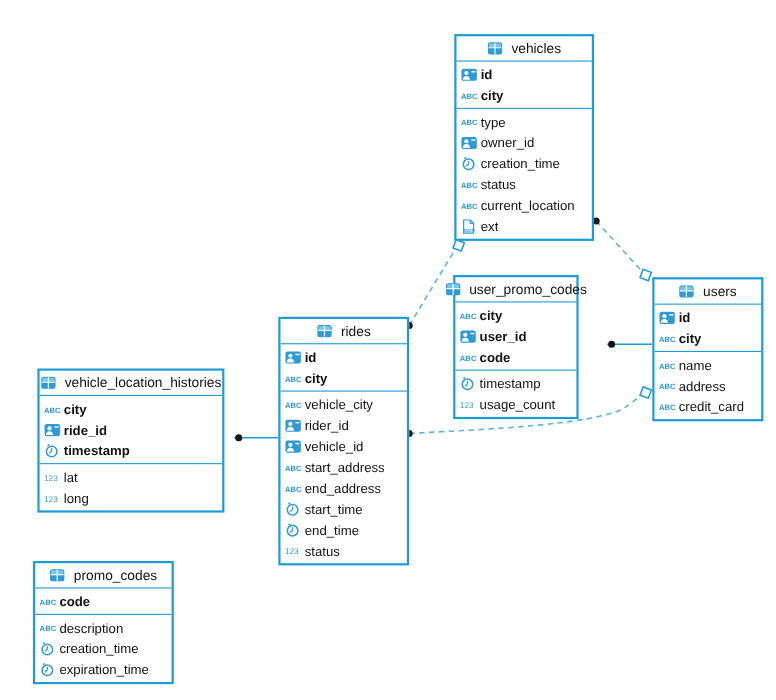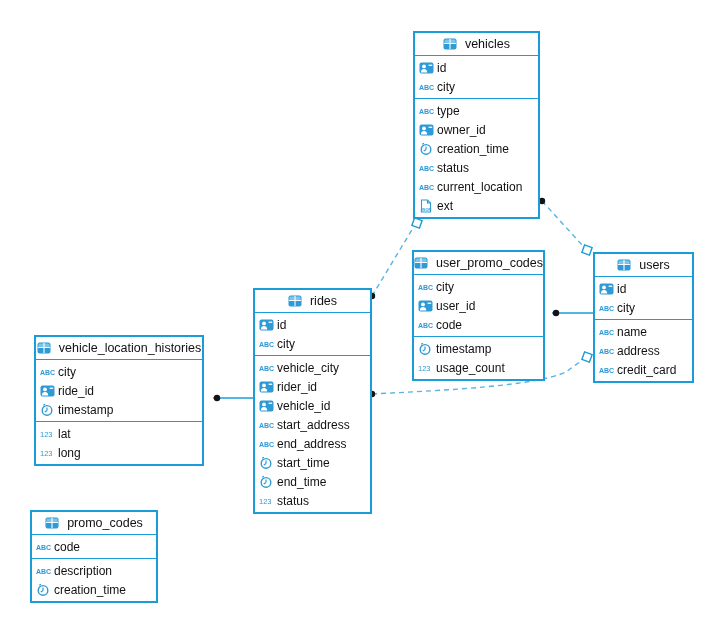--- a/index.html
+++ b/index.html
@@ -18,27 +18,27 @@
     position:absolute;background:#ffffff;border:2px solid var(--blue);
     box-sizing:border-box;z-index:2;
   }
   .tbl-h{
     height:22px;display:flex;align-items:center;justify-content:center;gap:8px;
     border-bottom:1px solid var(--blue);font-size:12.5px;white-space:nowrap;
   }
   .sect{padding:2px 0;}
   .sect.rest{border-top:1px solid var(--blue);}
   .row{height:19px;display:flex;align-items:center;padding:0 4px;font-size:12px;white-space:nowrap;}
-  .row.pk .clabel{font-weight:normal;}
+  .row.pk .clabel{font-weight:bold;}
   .cicon{width:18px;flex:none;display:inline-flex;align-items:center;}
   .ticon{display:inline-flex;align-items:center;}
   .clabel{overflow:hidden;}
   
   #t0{left:413px;top:31px;width:127px;}
-  #t1{left:412px;top:250px;width:133px;}
+  #t1{left:412px;top:250px;width:114px;}
   #t2{left:593px;top:252px;width:101px;}
   #t3{left:253px;top:288px;width:119px;}
   #t4{left:34px;top:335px;width:170px;}
   #t5{left:30px;top:495px;width:128px;margin-top:15px;}
   .rel-solid{stroke:var(--blue);stroke-width:1.4;fill:none;}
   .rel-dashed{stroke:var(--dash-blue);stroke-width:1.4;fill:none;stroke-dasharray:5 4;}
   .end-dot{fill:#141414;stroke:none;}
   .end-square{fill:#ffffff;stroke:var(--blue);stroke-width:1.4;}
 </style>
 </head>
@@ -518,17 +518,28 @@
             <span class="cicon">
               <svg width="14" height="14" viewBox="0 0 14 14">
                 <circle cx="7" cy="7.4" r="4.8" fill="#fff" stroke="#2e9ad6" stroke-width="1.4"></circle>
                 <line x1="7" y1="7.4" x2="7" y2="4.4" stroke="#2e9ad6" stroke-width="1.2"></line>
                 <line x1="7" y1="7.4" x2="4.8" y2="9" stroke="#2e9ad6" stroke-width="1.2"></line>
                 <line x1="3.2" y1="2.2" x2="5" y2="1.2" stroke="#2e9ad6" stroke-width="1.3"></line>
               </svg>
             </span>
             <span class="clabel">creation_time</span>
           </div>
+          <div class="row">
+            <span class="cicon">
+              <svg width="14" height="14" viewBox="0 0 14 14">
+                <circle cx="7" cy="7.4" r="4.8" fill="#fff" stroke="#2e9ad6" stroke-width="1.4"></circle>
+                <line x1="7" y1="7.4" x2="7" y2="4.4" stroke="#2e9ad6" stroke-width="1.2"></line>
+                <line x1="7" y1="7.4" x2="4.8" y2="9" stroke="#2e9ad6" stroke-width="1.2"></line>
+                <line x1="3.2" y1="2.2" x2="5" y2="1.2" stroke="#2e9ad6" stroke-width="1.3"></line>
+              </svg>
+            </span>
+            <span class="clabel">expiration_time</span>
+          </div>
         </div>
       </div>
   </div>
 
 </div>
 
 </body></html>

